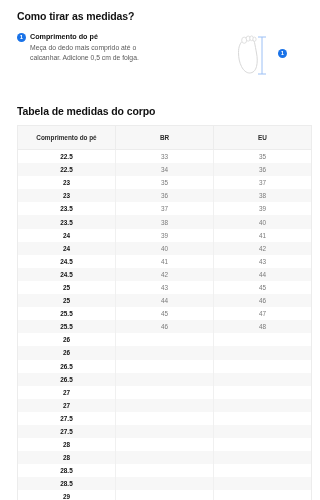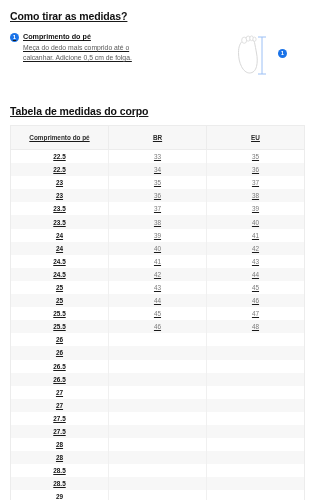--- a/index.html
+++ b/index.html
@@ -7,23 +7,22 @@
     width: 315px;
     height: 500px;
     background: #ffffff;
     font-family: "Liberation Sans", sans-serif;
     color: #1a1a1a;
     overflow: hidden;
   }
   .page {
     width: 315px;
     height: 500px;
-    padding: 10px 10px 0 10px;
+    padding: 10px 10px 0 17px;
     position: relative;
-    text-decoration: underline;
   }
 
   
   .section-title {
     font-size: 10.5px;
     font-weight: bold;
     letter-spacing: -0.1px;
     color: #111111;
     margin-bottom: 9px;
   }

